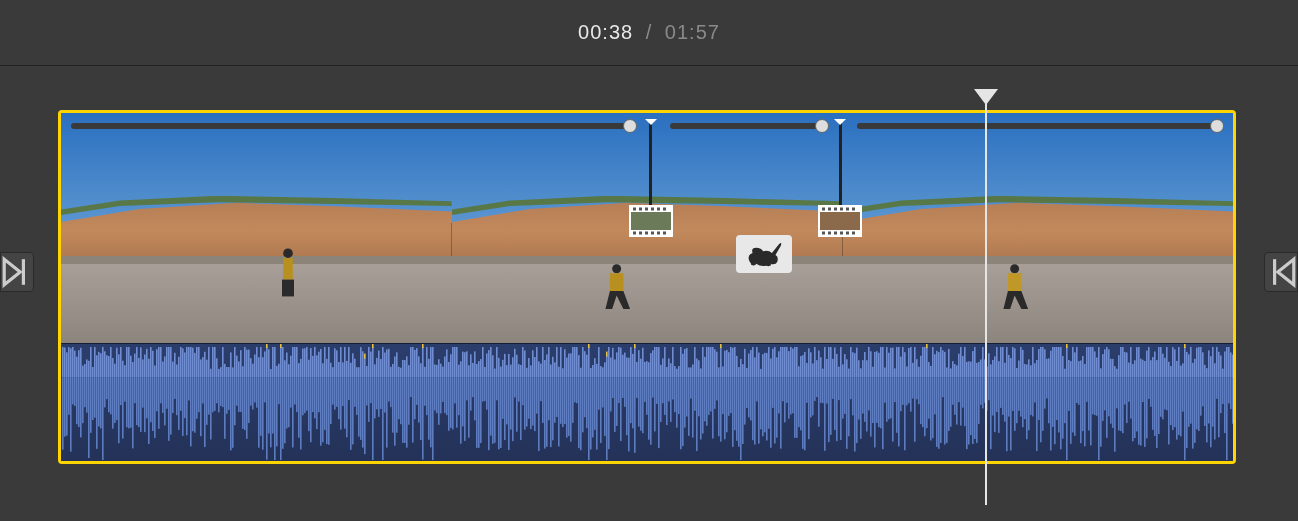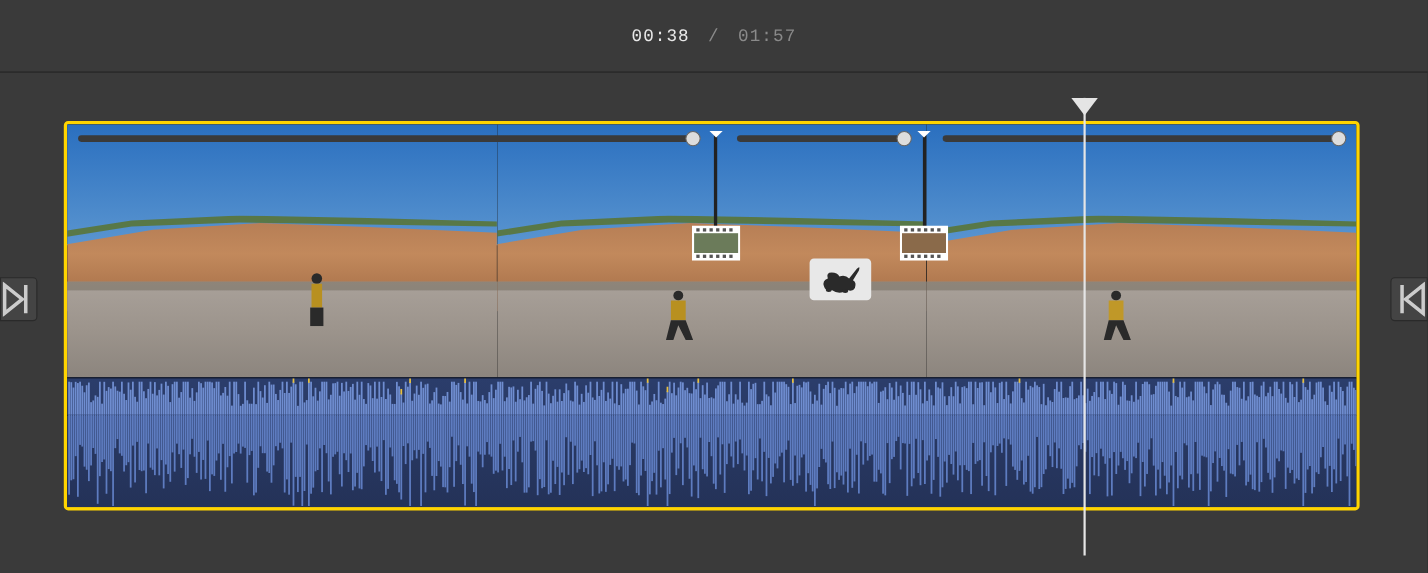--- a/index.html
+++ b/index.html
@@ -13,24 +13,23 @@
     }
     .top-bar {
       height: 66px;
       background: #3a3a3a;
       border-bottom: 1px solid #222;
       display: flex;
       align-items: center;
       justify-content: center;
     }
     .time-display {
-      font-size: 16px;
+      font-size: 20px;
       font-weight: 500;
       letter-spacing: 1px;
-      font-family: Liberation Mono, monospace;
     }
     .current-time { color: #e8e8e8; }
     .total-time { color: #8a8a8a; }
     .separator { color: #8a8a8a; margin: 0 6px; }
     .timeline-area {
       position: relative;
       height: 455px;
       padding-top: 44px;
     }
     .clip-container {

